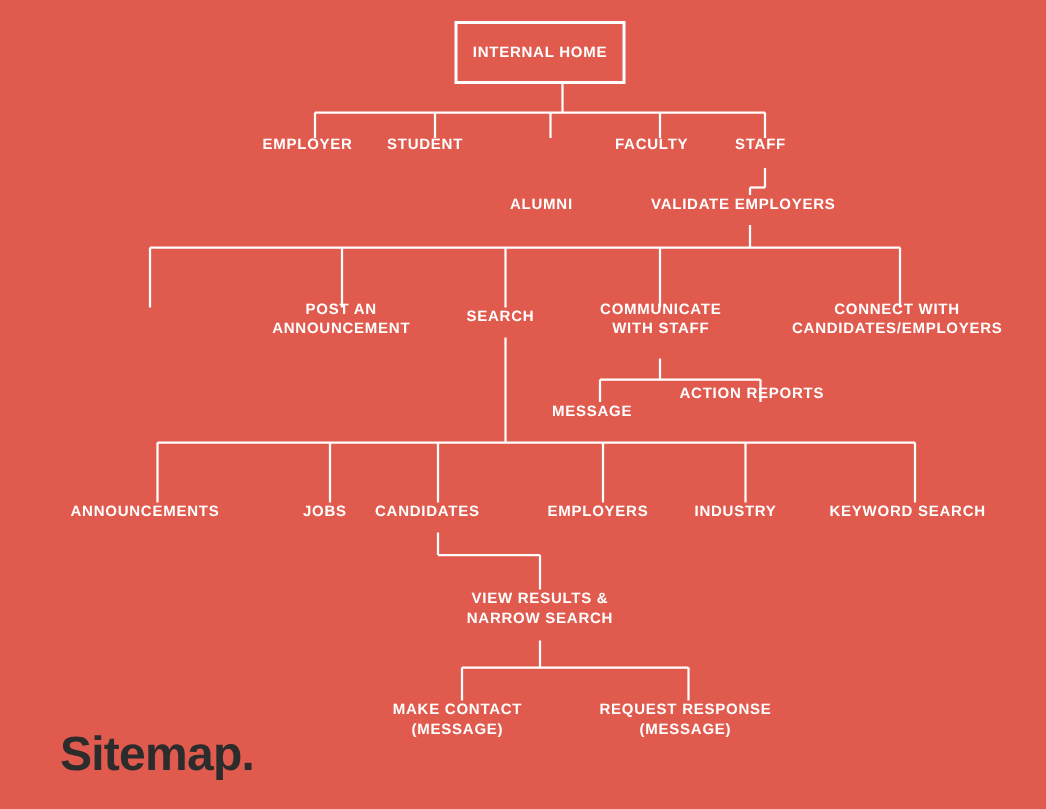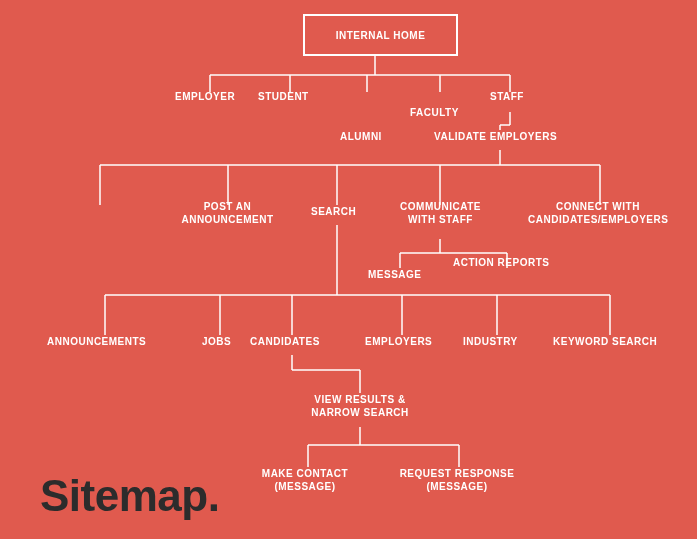--- a/index.html
+++ b/index.html
@@ -39,21 +39,21 @@
 
     .node.boxed {
       border: 2px solid #fff;
       padding: 6px 10px;
     }
 
     .sitemap-label {
       position: absolute;
       bottom: 18px;
       left: 40px;
-      font-size: 44px;
+      font-size: 32px;
       font-weight: 700;
       color: #2c2c2c;
       letter-spacing: -0.5px;
     }
 
     .sitemap-label span {
       color: #2c2c2c;
     }
   </style>
 </head>
@@ -105,37 +105,37 @@
     <line x1="292" y1="355" x2="292" y2="370" stroke="white" stroke-width="1.5"></line>
     <line x1="292" y1="370" x2="360" y2="370" stroke="white" stroke-width="1.5"></line>
     <line x1="360" y1="370" x2="360" y2="393" stroke="white" stroke-width="1.5"></line>
 
     <line x1="360" y1="427" x2="360" y2="445" stroke="white" stroke-width="1.5"></line>
     <line x1="308" y1="445" x2="459" y2="445" stroke="white" stroke-width="1.5"></line>
     <line x1="308" y1="445" x2="308" y2="467" stroke="white" stroke-width="1.5"></line>
     <line x1="459" y1="445" x2="459" y2="467" stroke="white" stroke-width="1.5"></line>
   </svg>
 
-  <div class="node boxed" style="left:303px; top:14px; width:155px; height:42px; display:flex; align-items:center; justify-content:center;">
+  <div class="node boxed" style="left:303px; top:14px; width:114px; height:42px; display:flex; align-items:center; justify-content:center;">
     <span>INTERNAL HOME</span>
   </div>
 
   <div class="node" style="left:175px; top:90px;">
     <span>EMPLOYER</span>
   </div>
 
   <div class="node" style="left:258px; top:90px;">
     <span>STUDENT</span>
   </div>
 
   <div class="node" style="left:340px; top:90px;margin-top:40px;">
     <span>ALUMNI</span>
   </div>
 
-  <div class="node" style="left:410px; top:106px;text-align:right;">
+  <div class="node" style="left:410px; top:90px;text-align:right;">
     <span>FACULTY</span>
   </div>
 
   <div class="node" style="left:490px; top:90px;">
     <span>STAFF</span>
   </div>
 
   <div class="node" style="left:423px; top:130px;margin-left:11px;">
     <span>VALIDATE EMPLOYERS</span>
   </div>

